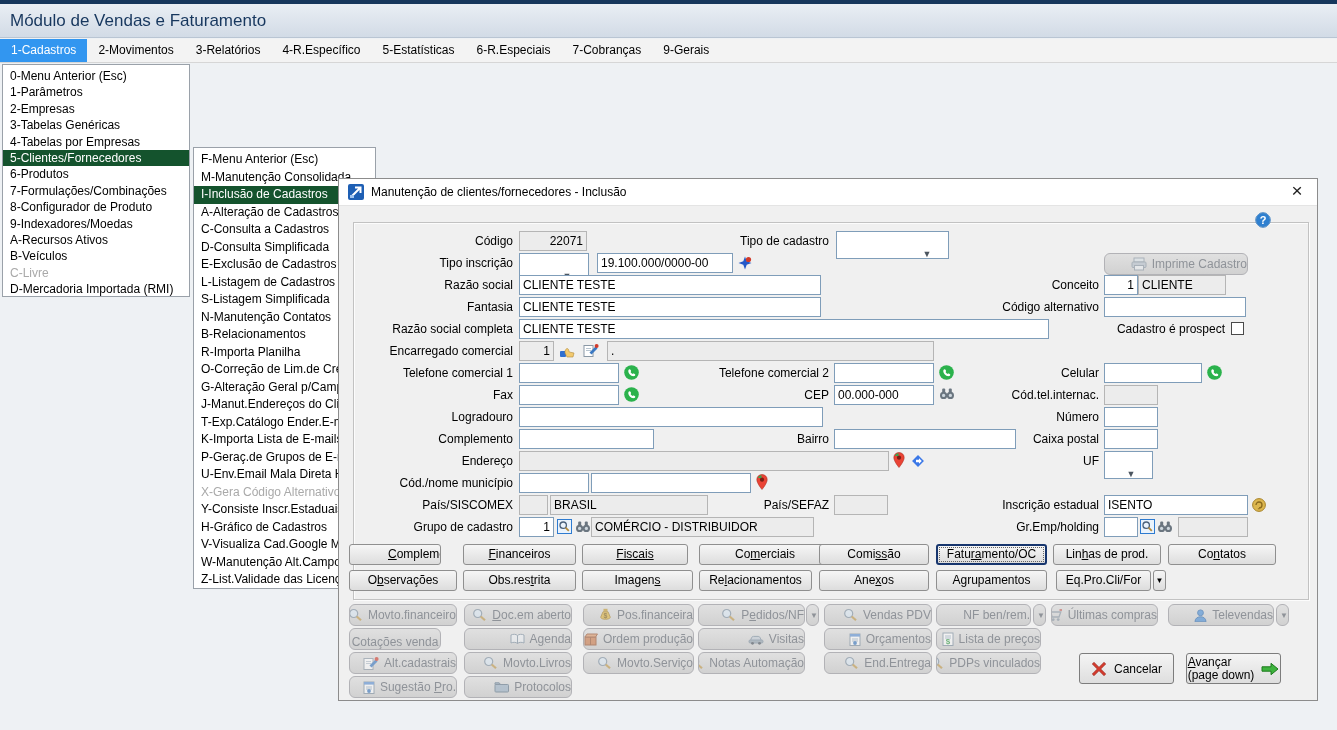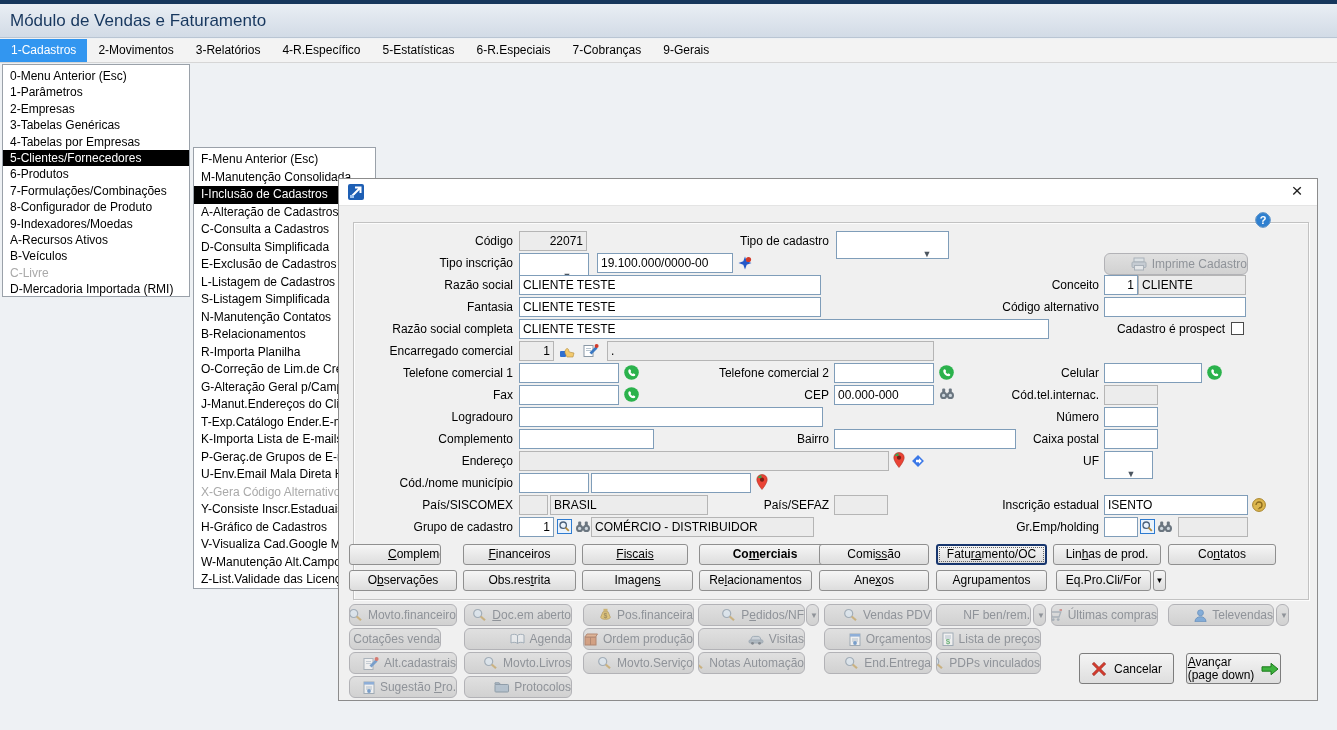--- a/index.html
+++ b/index.html
@@ -11,21 +11,21 @@
             color:#17375e;font-size:17px;line-height:34px;padding-left:10px;box-sizing:border-box}
   .menubar{position:absolute;top:39px;left:0;width:100%;height:23px;background:#f3f3f3;
            border-bottom:1px solid #d6d6d6;display:flex}
   .mi{padding:0 11px;line-height:23px;white-space:nowrap;cursor:default}
   .mi.selected{background:#3296f0;color:#fff}
   .panel{position:absolute;background:#fff;border:1px solid #9aa1a9;box-sizing:border-box}
   #menu1{left:2px;top:64px;width:188px;height:233px;padding-top:3px;z-index:2}
   #menu2{left:193px;top:147px;width:183px;height:442px;padding-top:3px;z-index:3}
   .pmi{height:16.4px;line-height:16.4px;padding-left:7px;white-space:nowrap;overflow:hidden;cursor:default}
   #menu2 .pmi{height:17.5px;line-height:17.5px}
-  .pmi.selected{background:#000000;color:#fff}
+  .pmi.selected{background:#14532d;color:#fff}
   .pmi.disabled{color:#a9a9a9}
 
   #dialog{position:absolute;left:338px;top:178px;width:978px;height:521px;background:#f0f0f0;
           border:1px solid #8c8c8c;z-index:5;box-sizing:content-box}
   #dlg-titlebar{position:absolute;top:0;left:0;width:100%;height:26px;background:#fff;border-bottom:1px solid #e4e4e4}
   #dlg-icon{position:absolute;left:9px;top:5px}
   #dlg-title{position:absolute;left:32px;top:0;line-height:26px}
   #dlg-close{position:absolute;right:8px;top:0;width:24px;height:25px;text-align:center;line-height:23px;font-size:19px;color:#222;cursor:default}
   #dlg-body{position:absolute;top:26px;left:0;right:0;bottom:0}
   .groupbox{position:absolute;left:14px;top:17px;width:954px;height:376px;
@@ -117,20 +117,21 @@
 
 <div id="dialog">
   <div id="dlg-titlebar">
     <span id="dlg-icon" class="ic" style="position:absolute">
         <svg width="16" height="16">
           <rect width="16" height="16" rx="2" fill="#1e5fb4"></rect>
           <path d="M3 13 L12 4 M7 3.5 h5.5 v5.5" stroke="#fff" stroke-width="2" fill="none"></path>
           <rect x="2" y="11" width="4" height="3" fill="#9fc3ef"></rect>
         </svg>
       </span>
+    <span id="dlg-title">Manutenção de clientes/fornecedores - Inclusão</span>
     <span id="dlg-close">×</span>
   </div>
   <div id="dlg-body">
     <div class="groupbox"></div>
     <span class="ic" style="left:916px;top:7px">
         <svg width="16" height="16">
           <circle cx="8" cy="8" r="7.2" fill="#2f80d0" stroke="#1b5fa8"></circle>
           <circle cx="8" cy="8" r="7.2" fill="none" stroke="#8fc0ea" stroke-width="1" opacity=".6"></circle>
           <text x="8" y="12" text-anchor="middle" font-size="11" font-weight="bold" fill="#fff" font-family="Liberation Sans,sans-serif">?</text>
         </svg>
@@ -164,21 +165,21 @@
             <rect x="3.5" y="8.5" width="9" height="4.5" fill="#eef2f6" stroke="#8a98a5"></rect>
           </svg>
         </span>
       <span>Imprime Cadastro</span>
     </div>
 
     <div class="lbl" style="left:4px;top:70px;width:170px">Razão social</div>
     <div class="fld" style="left:180px;top:70px;width:302px">CLIENTE TESTE</div>
     <div class="lbl" style="left:590px;top:70px;width:170px">Conceito</div>
     <div class="fld num" style="left:765px;top:70px;width:34px">1</div>
-    <div class="fld ro" style="left:799px;top:70px;width:108px">CLIENTE</div>
+    <div class="fld ro" style="left:799px;top:70px;width:88px">CLIENTE</div>
 
     <div class="lbl" style="left:4px;top:92px;width:170px">Fantasia</div>
     <div class="fld" style="left:180px;top:92px;width:302px">CLIENTE TESTE</div>
     <div class="lbl" style="left:590px;top:92px;width:170px">Código alternativo</div>
     <div class="fld" style="left:765px;top:92px;width:142px"></div>
 
     <div class="lbl" style="left:4px;top:114px;width:170px">Razão social completa</div>
     <div class="fld" style="left:180px;top:114px;width:530px">CLIENTE TESTE</div>
     <div class="lbl" style="left:690px;top:114px;width:196px">Cadastro é prospect</div>
     <div class="ck" style="left:892px;top:117px"></div>
@@ -347,21 +348,21 @@
           <circle cx="4.6" cy="7.4" r="1.6" fill="#cfd8df"></circle>
           <circle cx="11.4" cy="7.4" r="1.6" fill="#cfd8df"></circle>
         </svg>
       </span>
     <div class="fld ro" style="left:839px;top:312px;width:70px"></div>
 
     <div id="tabs">
         <div class="tbtn" style="left: 10px; top: 339px; width: 92px; padding-left: 38px;"><u>C</u>omplementares</div>
         <div class="tbtn" style="left: 124px; top: 339px; width: 113px;"><u>F</u>inanceiros</div>
         <div class="tbtn" style="left: 243px; top: 339px; width: 106px; text-decoration: underline;">Fi<u>s</u>cais</div>
-        <div class="tbtn" style="left: 360px; top: 339px; width: 132px; font-weight: bold;">Co<u>m</u>erciais</div>
+        <div class="tbtn" style="left: 360px; top: 339px; width: 132px;">Co<u>m</u>erciais</div>
         <div class="tbtn" style="left: 480px; top: 339px; width: 110px;">Comi<u>ss</u>ão</div>
         <div class="tbtn focused" style="left: 597px; top: 339px; width: 111px;">Fatu<u>ra</u>mento/OC</div>
         <div class="tbtn" style="left: 714px; top: 339px; width: 108px;">Lin<u>h</u>as de prod.</div>
         <div class="tbtn" style="left: 829px; top: 339px; width: 108px;">Co<u>n</u>tatos</div>
         <div class="tbtn" style="left: 10px; top: 365px; width: 108px;">O<u>b</u>servações</div>
         <div class="tbtn" style="left: 124px; top: 365px; width: 113px;">Obs.res<u>t</u>rita</div>
         <div class="tbtn" style="left: 243px; top: 365px; width: 111px;">Imagen<u>s</u></div>
         <div class="tbtn" style="left: 360px; top: 365px; width: 113px;">Re<u>l</u>acionamentos</div>
         <div class="tbtn" style="left: 480px; top: 365px; width: 110px;">Ane<u>x</u>os</div>
         <div class="tbtn" style="left: 597px; top: 365px; width: 111px;">Agrupamentos</div>
@@ -441,21 +442,21 @@
         <div class="abtn" style="left: 829px; top: 399px; width: 106px;">
           <span class="ig">
             <svg width="13" height="13">
               <circle cx="6.5" cy="3.8" r="2.9" fill="#4a90d9" stroke="#2f6cb0"></circle>
               <path d="M1 12.8 C1 9.4 3.5 7.8 6.5 7.8 C9.5 7.8 12 9.4 12 12.8 Z" fill="#4a90d9" stroke="#2f6cb0"></path>
             </svg>
           </span>
           <span>Televendas</span>
         </div>
         <div class="abtn" style="left: 937px; top: 399px; width: 13px; font-size: 8px;">▼</div>
-        <div class="abtn" style="left: 10px; top: 423px; width: 92px;">
+        <div class="abtn" style="left: 10px; top: 423px; width: 92px; flex-direction: column;">
           <span class="ig">
             <svg width="15" height="14">
               <circle cx="5.7" cy="5.5" r="4" fill="#dce9f5" stroke="#7d8fa0" stroke-width="1.2"></circle>
               <line x1="8.7" y1="8.5" x2="13" y2="12.3" stroke="#c29a4a" stroke-width="2.2"></line>
             </svg>
           </span>
           <span>Cotações venda</span>
         </div>
         <div class="abtn" style="left: 125px; top: 423px; width: 108px;">
           <span class="ig">

